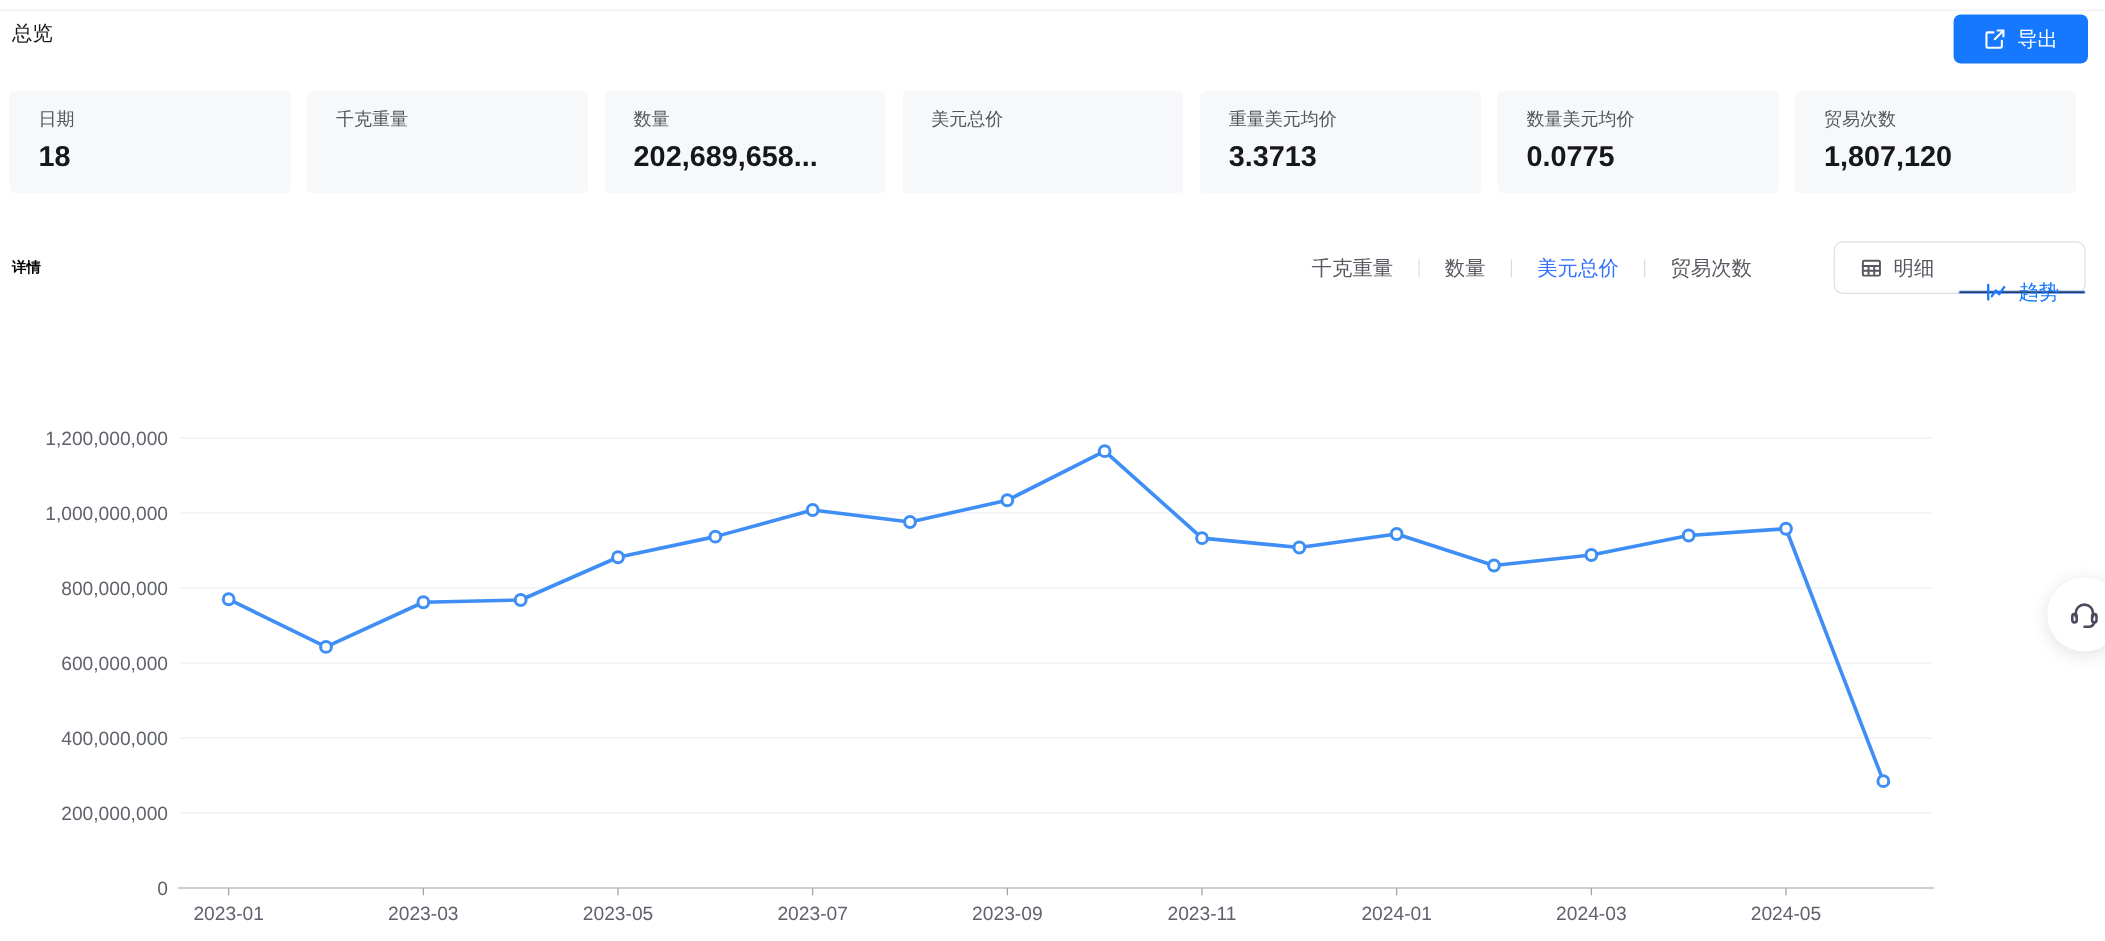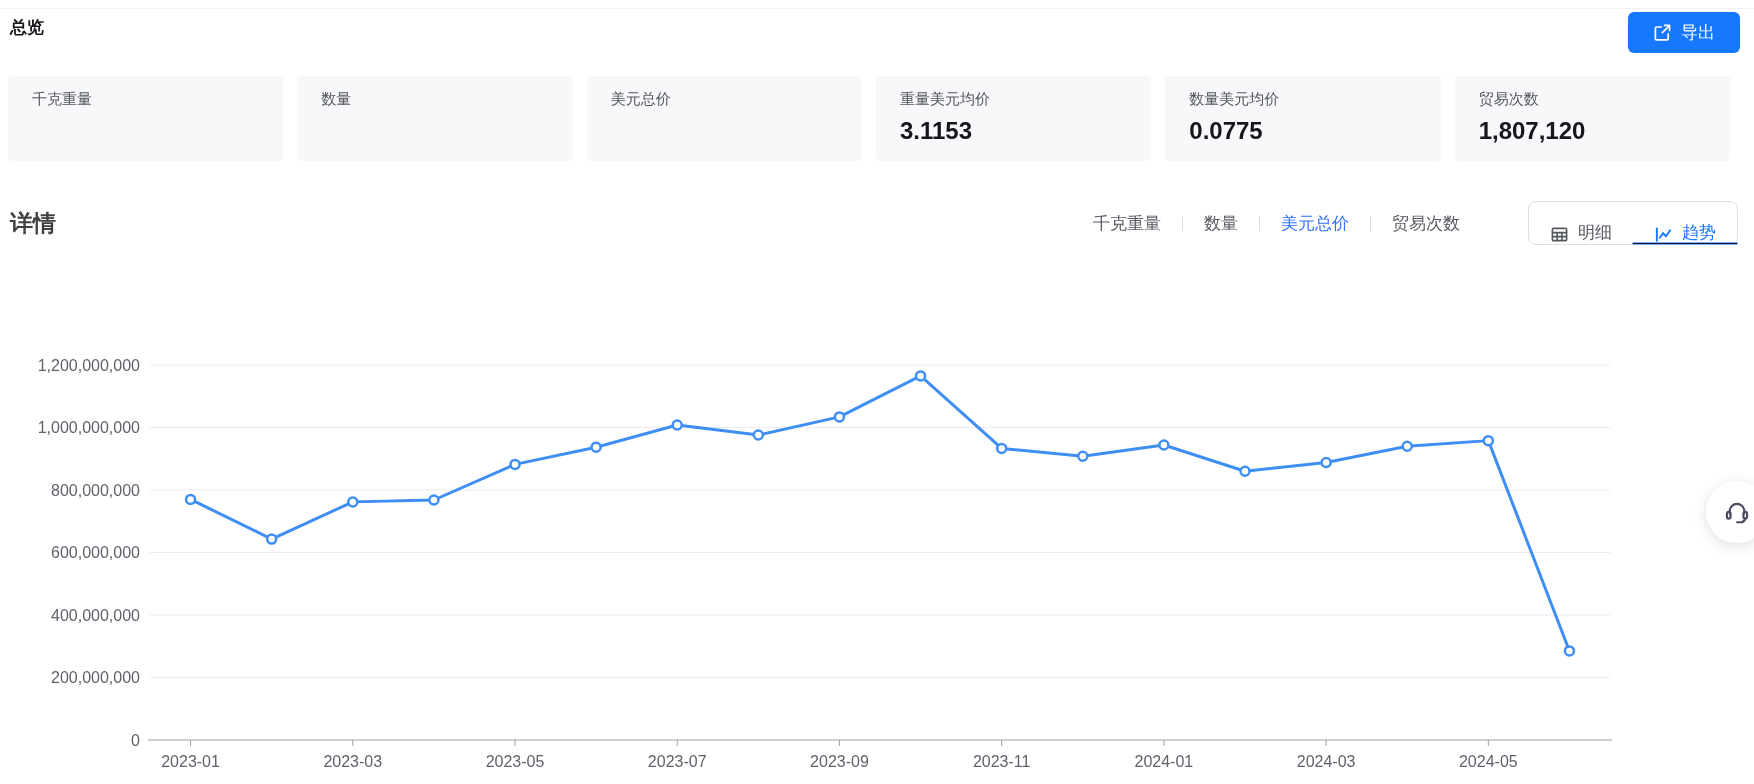--- a/index.html
+++ b/index.html
@@ -2,50 +2,50 @@
 <html><head>
 <meta charset="utf-8">
 <style>
   html,body{margin:0;padding:0;}
   body{
     width:1754px;height:784px;position:relative;overflow:hidden;
     background:#ffffff;font-family:"Liberation Sans",sans-serif;
     -webkit-font-smoothing:antialiased;
   }
   .top-divider{position:absolute;top:8px;left:0;width:1754px;height:1px;background:#f0f1f4;}
-  .page-title{position:absolute;left:10px;top:16px;font-size:17px;font-weight:bold;color:#17181d;}
+  .page-title{position:absolute;left:10px;top:16px;font-size:17px;font-weight:normal;color:#17181d;}
   .export-btn{
     position:absolute;left:1628px;top:12px;width:112px;height:41px;
     background:#1677ff;color:#fff;border:none;border-radius:6px;
     display:flex;align-items:center;justify-content:center;gap:9px;
     font-size:17px;font-family:inherit;cursor:pointer;text-align:center;
   }
   .cards{position:absolute;left:8px;top:76px;width:1722px;display:flex;gap:14px;}
   .stat-card{
     flex:1;height:85px;background:#f7f8fa;border-radius:4px;
     box-sizing:border-box;padding:14px 10px 0 24px;
   }
   .stat-card .label{font-size:15px;color:#54565f;}
   .stat-card .value{font-size:24px;font-weight:bold;color:#16171d;margin-top:8px;white-space:nowrap;}
   .detail-row{
     position:absolute;left:10px;top:200px;width:1728px;height:46px;
     display:flex;align-items:center;
   }
-  .detail-title{font-size:23px;font-weight:bold;color:#404040;}
+  .detail-title{font-size:12px;font-weight:bold;color:#000000;}
   .spacer{flex:1;}
   .metric-tabs{display:flex;align-items:center;}
   .metric-tab{font-size:17px;color:#595961;padding:0 21px;cursor:pointer;white-space:nowrap;}
   .metric-tab.active{color:#3370ff;}
   .tab-divider{width:1px;height:15px;background:#dadce2;}
   .toggle-group{
     display:flex;align-items:stretch;height:44px;margin-left:47px;
     border:1px solid #dcdee4;border-radius:8px;background:#fff;box-sizing:border-box;
   }
   .toggle-seg{
-    display:flex;align-items:flex-end;gap:9px;padding:0 21px;
+    display:flex;align-items:center;gap:9px;padding:0 21px;
     font-size:17px;color:#565860;cursor:pointer;border-radius:8px;
     border:1px solid transparent;margin:-1px;box-sizing:border-box;
   }
   .toggle-seg.active{background:#0f172a;border-color:#84aef8;color:#1677ff;margin-top:40px;}
   .chart-wrap{position:absolute;left:0;top:0;width:1754px;height:784px;}
   .float-btn{
     position:absolute;left:1706px;top:481px;width:62px;height:62px;border-radius:50%;
     background:#fff;box-shadow:0 3px 14px rgba(60,70,100,.16);
     display:flex;align-items:center;justify-content:center;cursor:pointer;
   }
@@ -64,31 +64,36 @@
       <path d="M16 11.5 V16.5 A1.2 1.2 0 0 1 14.8 17.7 H3.7 A1.2 1.2 0 0 1 2.5 16.5 V5.4 A1.2 1.2 0 0 1 3.7 4.2 H8.7"></path>
       <path d="M12.2 2.6 H17.4 V7.8"></path>
       <path d="M17.2 2.8 L9.8 10.2"></path>
     </svg>
   </span>
   <span>导出</span>
 </button>
 
 <div class="cards">
     <div class="stat-card">
+      <div class="label">日期</div>
+      <div class="value">18</div>
+    </div>
+    <div class="stat-card">
       <div class="label">千克重量</div>
     </div>
     <div class="stat-card">
       <div class="label">数量</div>
+      <div class="value">202,689,658...</div>
     </div>
     <div class="stat-card">
       <div class="label">美元总价</div>
     </div>
     <div class="stat-card">
       <div class="label">重量美元均价</div>
-      <div class="value">3.1153</div>
+      <div class="value">3.3713</div>
     </div>
     <div class="stat-card">
       <div class="label">数量美元均价</div>
       <div class="value">0.0775</div>
     </div>
     <div class="stat-card">
       <div class="label">贸易次数</div>
       <div class="value">1,807,120</div>
     </div>
   </div>

